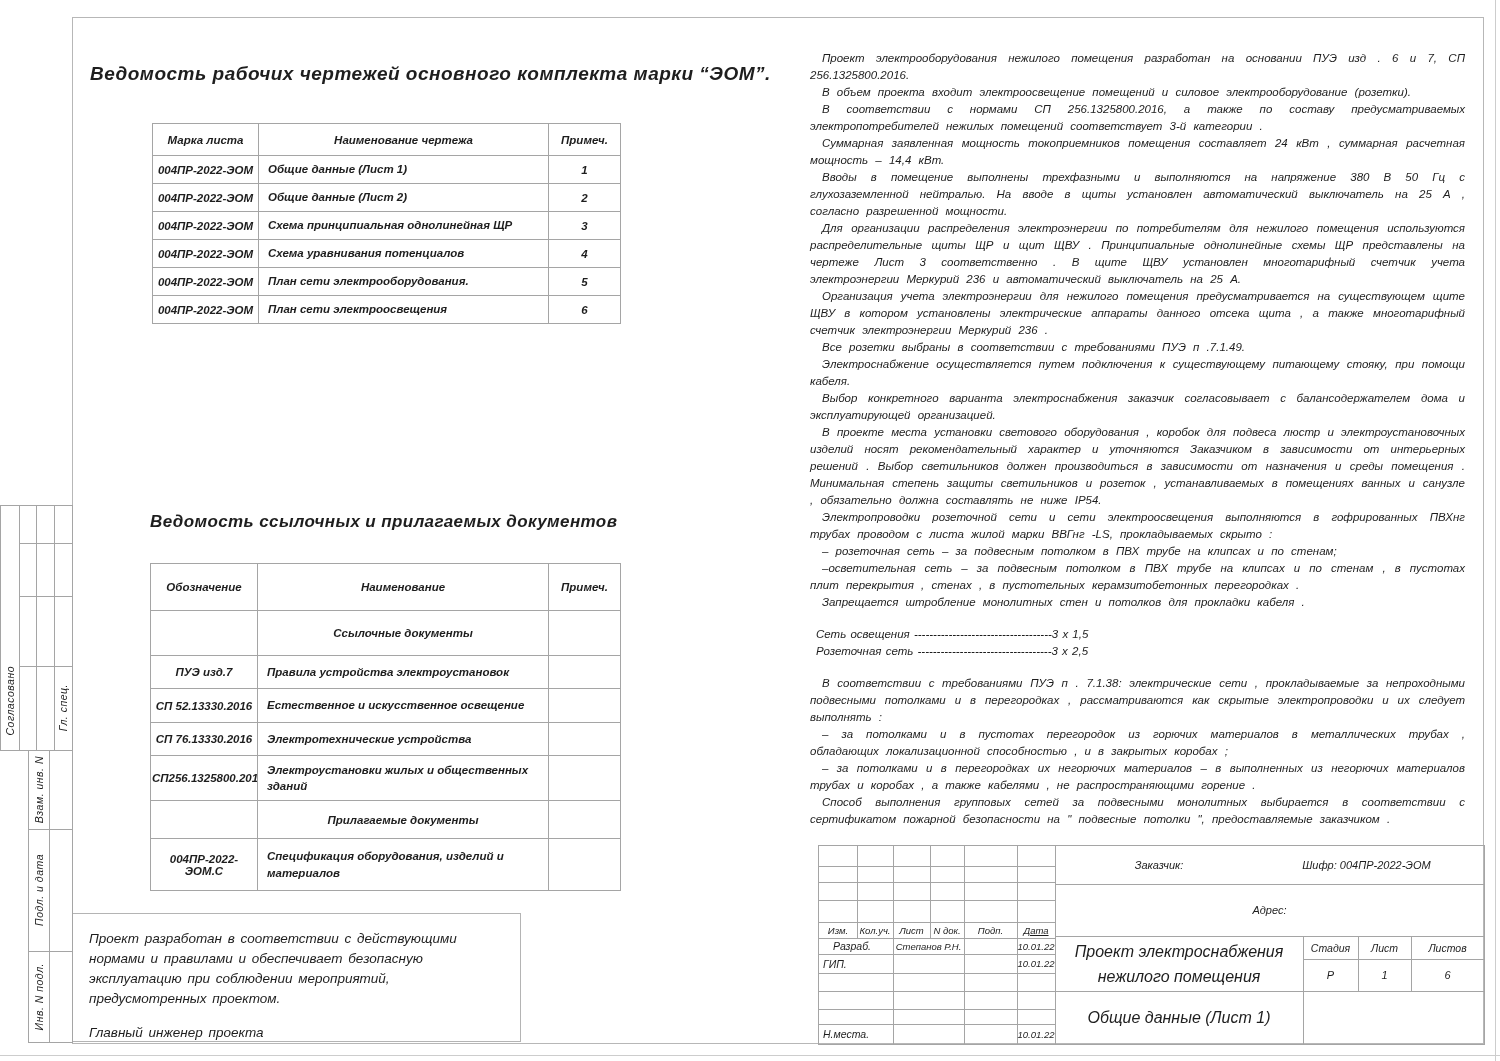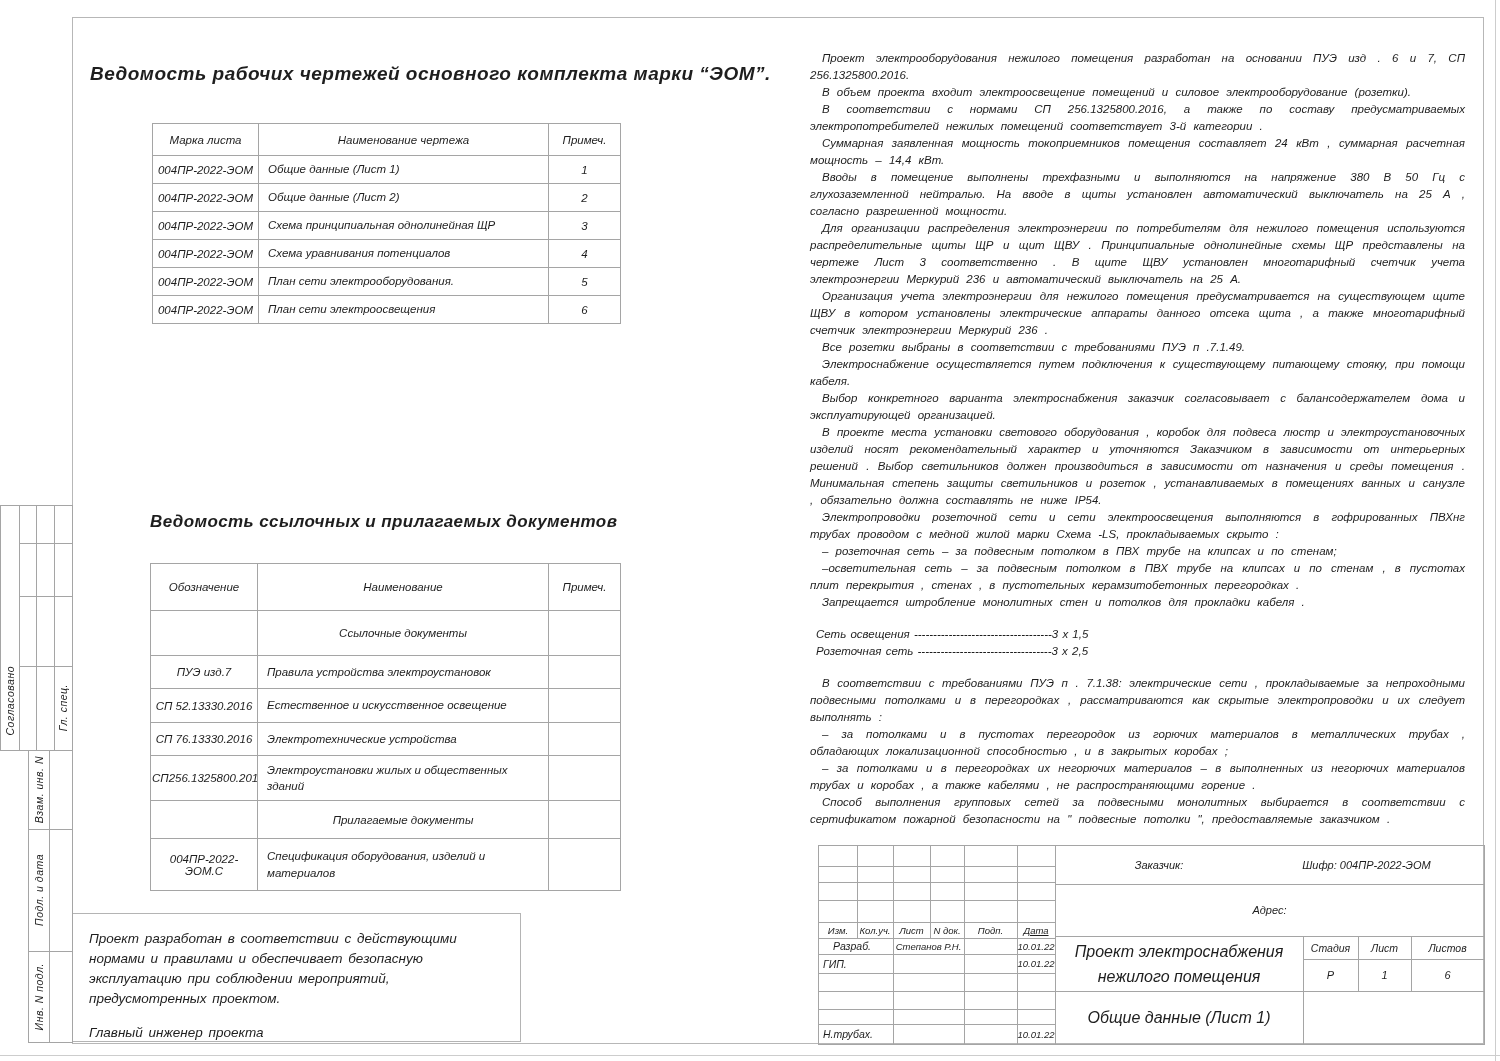--- a/index.html
+++ b/index.html
@@ -9,21 +9,21 @@
   }
   
   .frame{position:absolute;left:72px;top:17px;width:1410px;height:1025px;border:1px solid #b7b7b7;}
   .edge-r{position:absolute;left:1495px;top:0;width:1px;height:1061px;background:#cdcdcd;}
   .edge-b{position:absolute;left:0;top:1055px;width:1500px;height:1px;background:#cdcdcd;}
   
   .title1{position:absolute;left:90px;top:63px;margin:0;font-size:19px;font-weight:bold;font-style:italic;letter-spacing:.5px;white-space:nowrap;}
   .title2{position:absolute;left:150px;top:512px;margin:0;font-size:17px;font-weight:bold;font-style:italic;letter-spacing:.4px;white-space:nowrap;}
   
   table.tbl{position:absolute;border-collapse:collapse;table-layout:fixed;font-style:italic;}
-  table.tbl th,table.tbl td{border:1px solid #a5a5a5;font-weight:normal;font-size:11.5px;overflow:hidden;}
+  table.tbl th,table.tbl td{border:1px solid #a5a5a5;font-weight:bold;font-size:11.5px;overflow:hidden;}
   table.tbl th{text-align:center;}
   td.c{text-align:center;}
   td.l{text-align:left;padding-left:9px;white-space:pre-line;line-height:1.4;}
   td.grp{text-align:center;}
   
   .gen-notes{position:absolute;left:810px;top:50px;width:655px;font-style:italic;}
   .gen-notes p{margin:0;font-size:11.5px;line-height:17px;text-align:justify;text-indent:12px;word-spacing:4px;}
   .gen-notes .cable{margin:15px 0;}
   .gen-notes .cable p{text-align:left;word-spacing:1px;text-indent:6px;}
   
@@ -158,21 +158,21 @@
     <p>В объем проекта входит электроосвещение помещений и силовое электрооборудование (розетки).</p>
     <p>В соответствии с нормами СП 256.1325800.2016, а также по составу предусматриваемых электропотребителей нежилых помещений соответствует 3-й категории .</p>
     <p>Суммарная заявленная мощность токоприемников помещения составляет 24 кВт , суммарная расчетная мощность – 14,4 кВт.</p>
     <p>Вводы в помещение выполнены трехфазными и выполняются на напряжение 380 В 50 Гц с глухозаземленной нейтралью. На вводе в щиты установлен автоматический выключатель на 25 А , согласно разрешенной мощности.</p>
     <p>Для организации распределения электроэнергии по потребителям для нежилого помещения используются распределительные щиты ЩР и щит ЩВУ . Принципиальные однолинейные схемы ЩР представлены на чертеже Лист 3 соответственно . В щите ЩВУ установлен многотарифный счетчик учета электроэнергии Меркурий 236 и автоматический выключатель на 25 А.</p>
     <p>Организация учета электроэнергии для нежилого помещения предусматривается на существующем щите ЩВУ в котором установлены электрические аппараты данного отсека щита , а также многотарифный счетчик электроэнергии Меркурий 236 .</p>
     <p>Все розетки выбраны в соответствии с требованиями ПУЭ п .7.1.49.</p>
     <p>Электроснабжение осуществляется путем подключения к существующему питающему стояку, при помощи кабеля.</p>
     <p>Выбор конкретного варианта электроснабжения заказчик согласовывает с балансодержателем дома и эксплуатирующей организацией.</p>
     <p>В проекте места установки светового оборудования , коробок для подвеса люстр и электроустановочных изделий носят рекомендательный характер и уточняются Заказчиком в зависимости от интерьерных решений . Выбор светильников должен производиться в зависимости от назначения и среды помещения . Минимальная степень защиты светильников и розеток , устанавливаемых в помещениях ванных и санузле , обязательно должна составлять не ниже IP54.</p>
-    <p>Электропроводки розеточной сети и сети электроосвещения выполняются в гофрированных ПВХнг трубах проводом с медной жилой марки Схема -LS, прокладываемых скрыто :</p>
+    <p>Электропроводки розеточной сети и сети электроосвещения выполняются в гофрированных ПВХнг трубах проводом с листа жилой марки ВВГнг -LS, прокладываемых скрыто :</p>
     <p>– розеточная сеть – за подвесным потолком в ПВХ трубе на клипсах и по стенам;</p>
     <p>–осветительная сеть – за подвесным потолком в ПВХ трубе на клипсах и по стенам , в пустотах плит перекрытия , стенах , в пустотельных керамзитобетонных перегородках .</p>
     <p>Запрещается штробление монолитных стен и потолков для прокладки кабеля .</p>
     <div class="cable">
       <p>Сеть  освещения ------------------------------------3 х 1,5</p>
       <p>Розеточная  сеть -----------------------------------3 х 2,5</p>
     </div>
     <p>В соответствии с требованиями ПУЭ п . 7.1.38: электрические сети , прокладываемые за непроходными подвесными потолками и в перегородках , рассматриваются как скрытые электропроводки и их следует выполнять :</p>
     <p>– за потолками и в пустотах перегородок из горючих материалов в металлических трубах , обладающих локализационной способностью , и в закрытых коробах ;</p>
     <p>– за потолками и в перегородках их негорючих материалов – в выполненных из негорючих материалов трубах и коробах , а также кабелями , не распространяющими горение .</p>
@@ -247,21 +247,21 @@
     <div class="cell s95" style="left:74px;top:76px;width:37px;height:16px;">Лист</div>
     <div class="cell s95" style="left:111px;top:76px;width:34px;height:16px;">N док.</div>
     <div class="cell s95" style="left:145px;top:76px;width:53px;height:16px;">Подп.</div>
     <div class="cell s95" style="left:198px;top:76px;width:38px;height:16px;text-decoration:underline;">Дата</div>
 
     <div class="cell s10 left" style="left:4px;top:92px;width:70px;height:16px;margin-left:10px;">Разраб.</div>
     <div class="cell s95" style="left:74px;top:92px;width:71px;height:16px;">Степанов Р.Н.</div>
     <div class="cell s95" style="left:198px;top:92px;width:38px;height:16px;">10.01.22</div>
     <div class="cell s10 left" style="left:4px;top:108px;width:70px;height:19px;">ГИП.</div>
     <div class="cell s95" style="left:198px;top:108px;width:38px;height:19px;">10.01.22</div>
-    <div class="cell s10 left" style="left:4px;top:178px;width:70px;height:20px;">Н.трубах.</div>
+    <div class="cell s10 left" style="left:4px;top:178px;width:70px;height:20px;">Н.места.</div>
     <div class="cell s95" style="left:198px;top:178px;width:38px;height:20px;">10.01.22</div>
 
     <div class="cell s11" style="left:270px;top:0;width:140px;height:38px;">Заказчик:</div>
     <div class="cell s11" style="left:430px;top:0;width:235px;height:38px;">Шифр: 004ПР-2022-ЭОМ</div>
     <div class="cell s11" style="left:236px;top:38px;width:429px;height:52px;">Адрес:</div>
 
     <div class="cell" style="left:236px;top:90px;width:248px;height:55px;">
       <div class="center2 s12">
         <div>Проект электроснабжения</div>
         <div>нежилого помещения</div>

